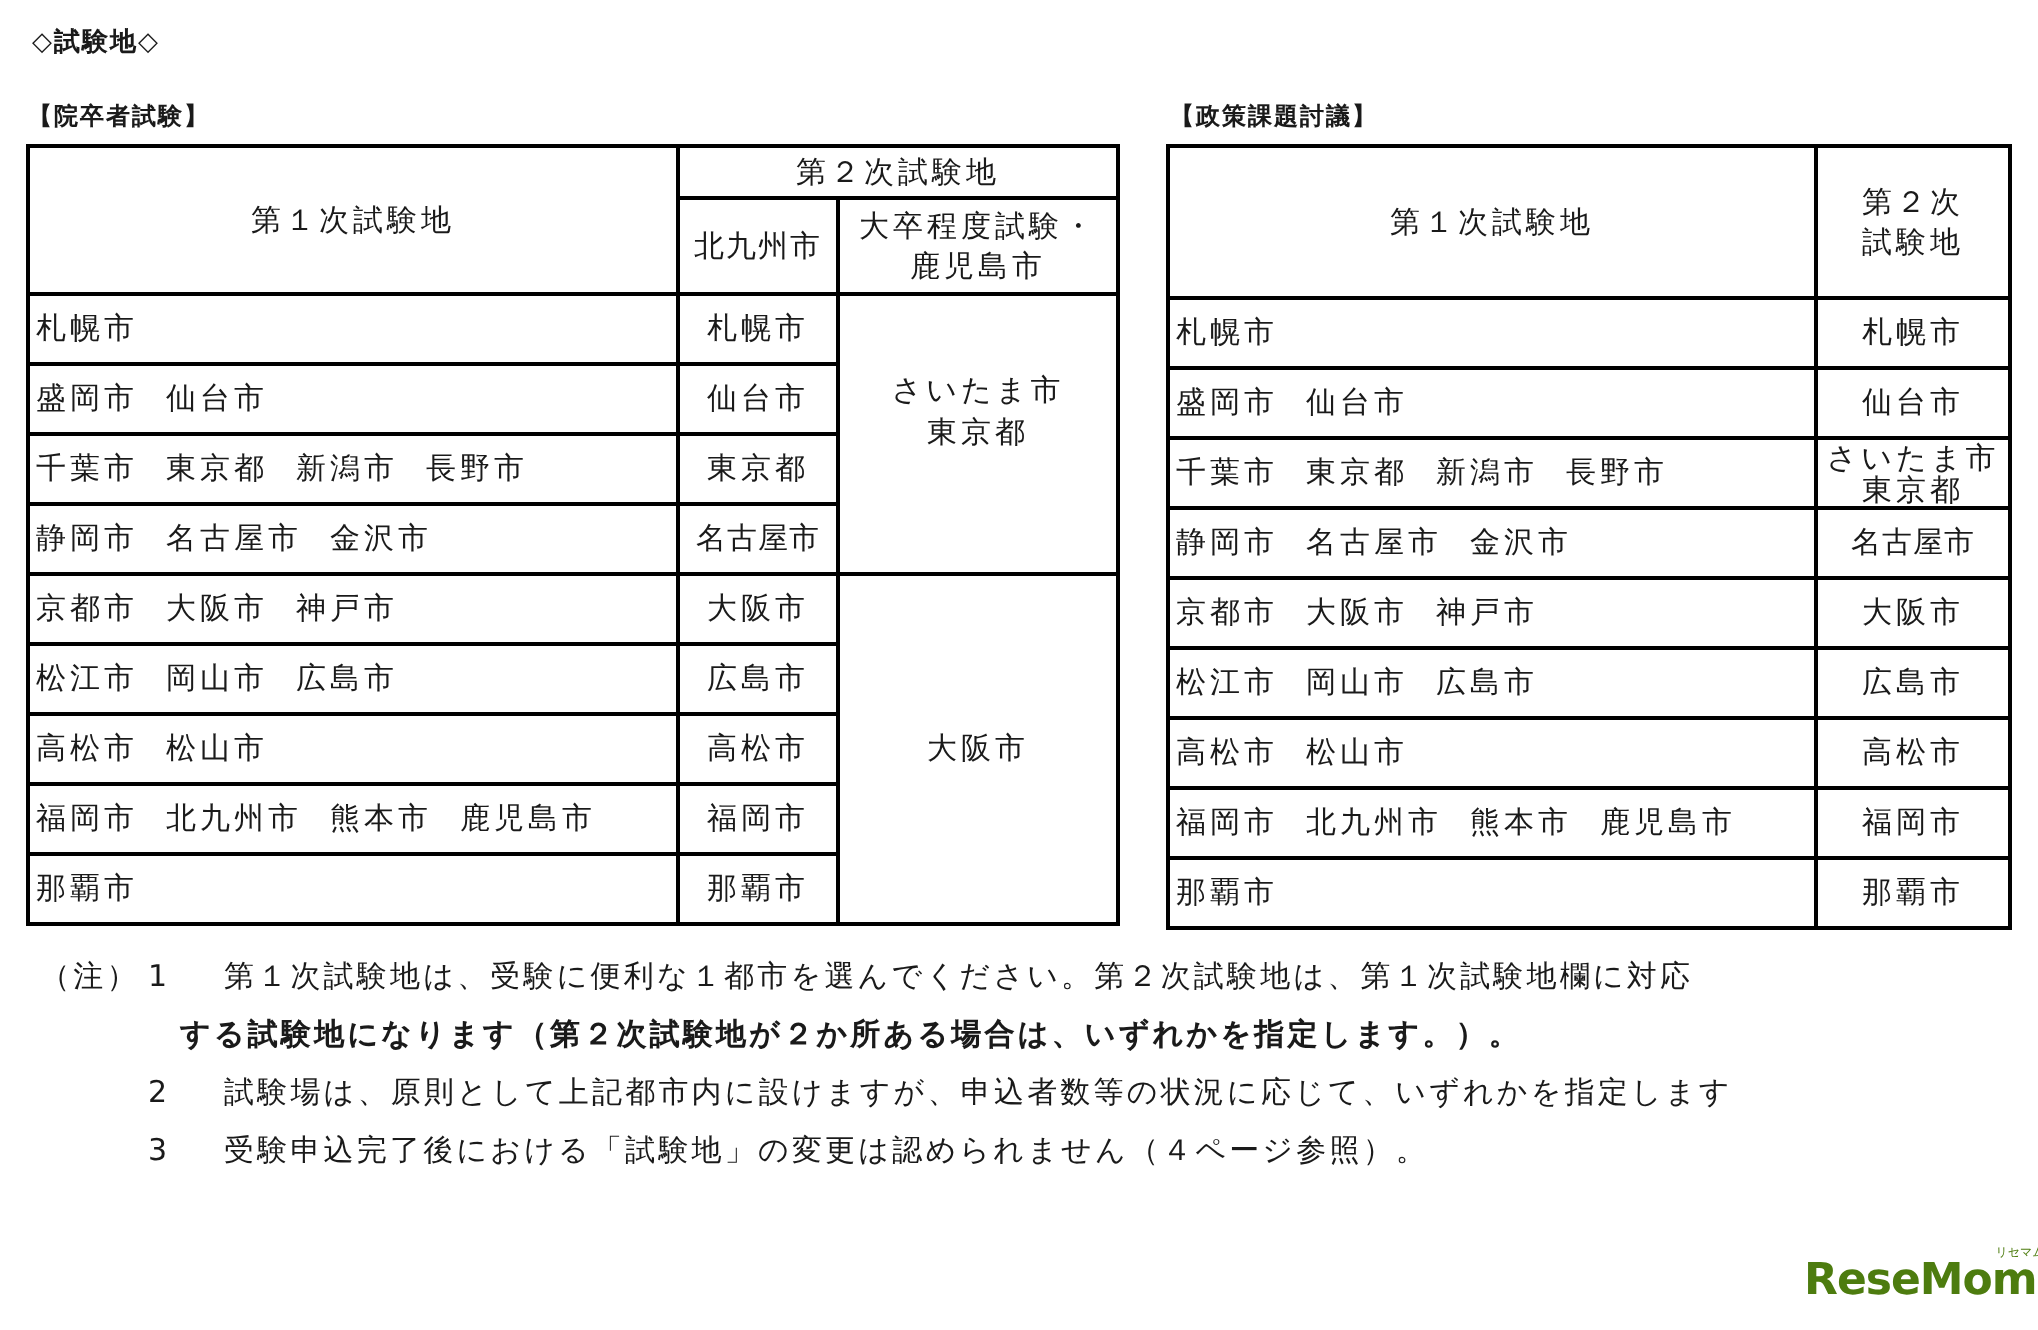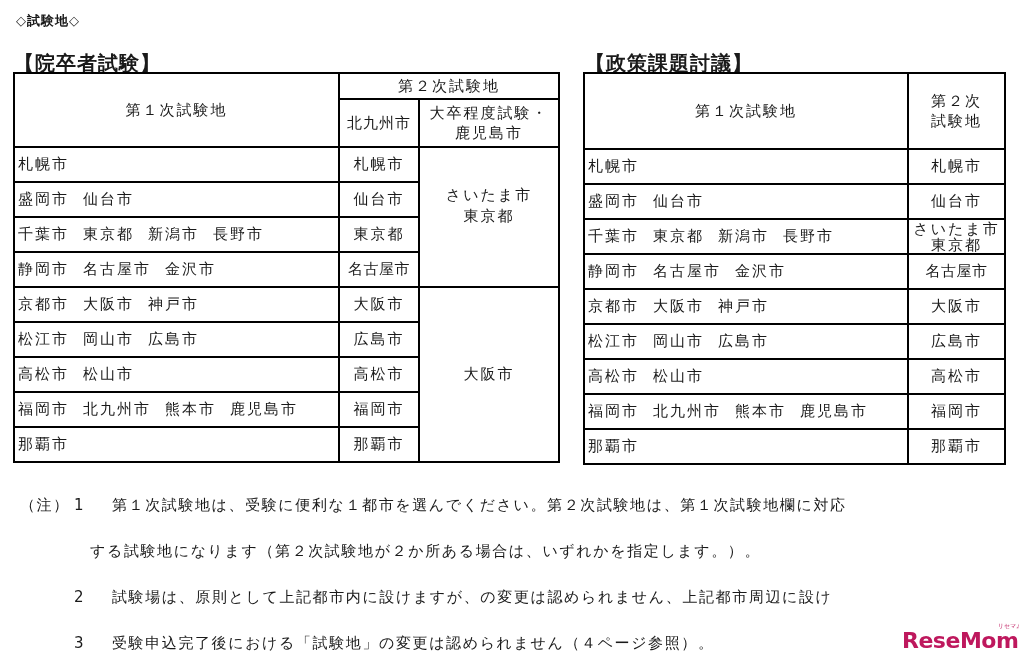--- a/index.html
+++ b/index.html
@@ -1,34 +1,34 @@
 <!DOCTYPE html>
 <html><head>
 <meta charset="utf-8">
 <style>
   html, body { margin:0; padding:0; background:#ffffff; }
   body { width:1019px; height:665px; position:relative; overflow:hidden;
          font-family:"DejaVu Sans", "Liberation Sans", sans-serif; color:#1a1a1a; }
   .title { position:absolute; left:16px; top:12px; font-size:13px; font-weight:bold; letter-spacing:1px; }
-  .section-label { position:absolute; top:50px; font-size:20px; font-weight:bold; letter-spacing:1px; }
+  .section-label { position:absolute; top:50px; font-size:12px; font-weight:bold; letter-spacing:1px; }
   table.exam { position:absolute; top:72px; border-collapse:collapse; table-layout:fixed; }
   table.exam td, table.exam th { border:2.5px solid #000; padding:0; font-weight:normal;
       font-size:15px; letter-spacing:2px; white-space:nowrap; overflow:hidden; }
   table.exam th { text-align:center; vertical-align:middle; line-height:20px; }
   table.exam td.loc { text-align:left; padding-left:3px; height:33px; }
   table.exam td.c2 { text-align:center; }
   table.exam td.merged { text-align:center; vertical-align:middle; line-height:21px; }
   .cities span { margin-right:14px; }
   .small2 { font-size:13.5px; line-height:16px; letter-spacing:1px; }
   .notes { position:absolute; left:20px; top:474px; font-size:15px; letter-spacing:1.6px; line-height:29px; }
-  .notes .line { white-space:nowrap;margin-top:17px; }
-  .notes .indent1 { padding-left:70px; }
+  .notes .line { white-space:nowrap; }
+  .notes .indent1 { padding-left:70px;font-weight:bold; }
   .notes .num { display:inline-block; width:38px; }
   .notes .prefix { display:inline-block; width:54px; }
-  .logo { position:absolute; left:902px; top:628px; font-size:22px; font-weight:bold; color:#be185d;
+  .logo { position:absolute; left:902px; top:628px; font-size:22px; font-weight:bold; color:#4d7c0f;
           font-family:"DejaVu Sans", sans-serif; letter-spacing:-0.5px; }
   .logo .sub { position:absolute; right:-4px; top:-6px; font-size:6px; font-weight:normal; letter-spacing:0; }
 </style>
 </head>
 <body>
 
 <div class="title">◇試験地◇</div>
 
 <div class="section-label" style="left:14px;">【院卒者試験】</div>
 <div class="section-label" style="left:585px;">【政策課題討議】</div>
@@ -171,21 +171,21 @@
       </tr>
     </tbody>
 </table>
 
 <div class="notes">
   <div class="line">
     <span class="prefix">（注）</span><span class="num">1</span><span>第１次試験地は、受験に便利な１都市を選んでください。第２次試験地は、第１次試験地欄に対応</span>
   </div>
   <div class="line indent1">する試験地になります（第２次試験地が２か所ある場合は、いずれかを指定します。）。</div>
   <div class="line" style="padding-left:54px;">
-    <span class="num">2</span><span>試験場は、原則として上記都市内に設けますが、の変更は認められません、上記都市周辺に設け</span>
+    <span class="num">2</span><span>試験場は、原則として上記都市内に設けますが、申込者数等の状況に応じて、いずれかを指定します</span>
   </div>
   <div class="line" style="padding-left:54px;">
     <span class="num">3</span><span>受験申込完了後における「試験地」の変更は認められません（４ページ参照）。</span>
   </div>
 </div>
 
 <div class="logo">
   <span>ReseMom</span>
   <span class="sub">リセマム</span>
 </div>

